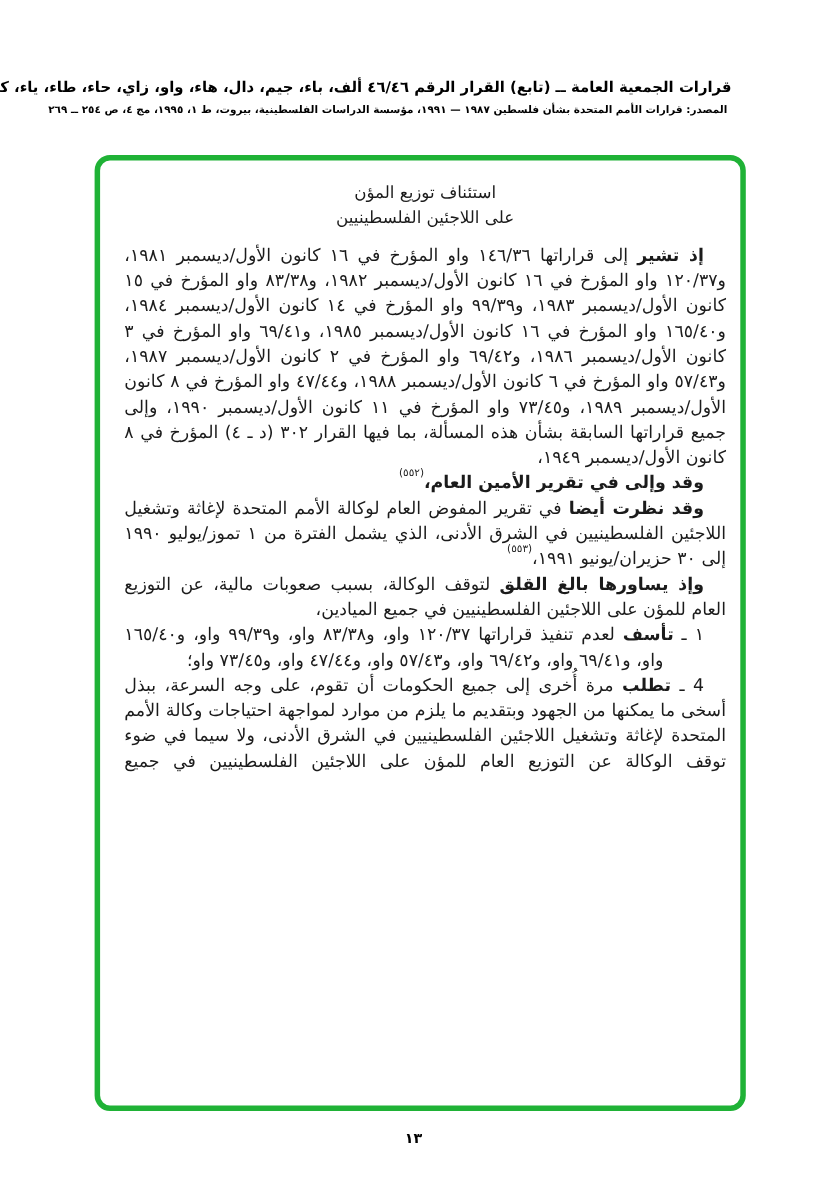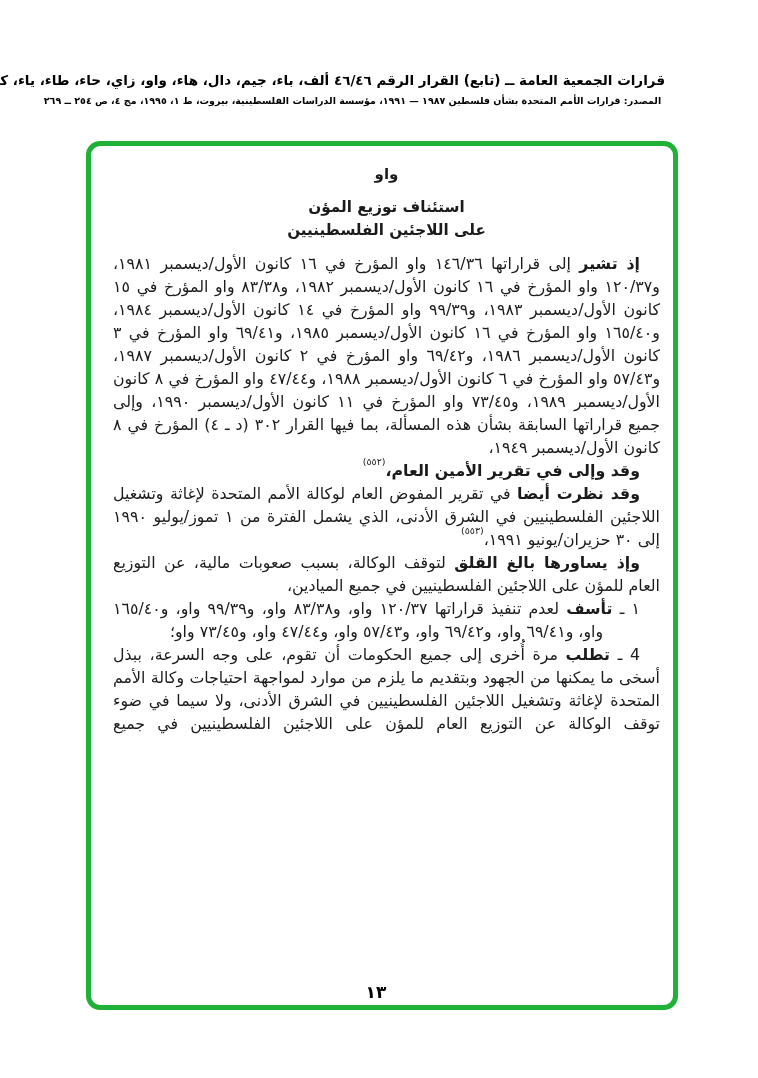--- a/index.html
+++ b/index.html
@@ -26,21 +26,21 @@
   }
   .content{
     position:absolute;top:0;left:0;right:0;
     padding:18px 13px 0 22px;direction:rtl;
   }
   .sec{
     text-align:center;font-weight:bold;font-size:15px;line-height:20px;
     margin:0 0 12px 0;
   }
   .title{
-    text-align:center;font-weight:bold;font-size:15.2px;line-height:23px;
+    text-align:center;font-weight:normal;font-size:15.2px;line-height:23px;
     margin:0 0 10px 0;
   }
   .opening{
     font-weight:bold;font-size:15.8px;line-height:22px;margin:0 0 4px 0;
     text-indent:20px;
   }
   .para{
     font-size:15.8px;line-height:23px;margin:0;
     text-align:justify;text-indent:20px;
   }
@@ -59,38 +59,37 @@
     width:102px;height:0;border-top:2px solid #2a2a2a;
     margin:0 0 8px auto;
   }
   .fn-item{
     font-size:12px;line-height:19px;color:#111;
   }
   .fn-item.hang{
     padding-right:26px;text-indent:-26px;
   }
   .page-num{
-    position:absolute;top:982px;left:0;width:752px;text-align:center;
-    font-weight:bold;font-size:17px;color:#000;
+    position:absolute;top:1028px;left:0;width:752px;text-align:center;
+    font-weight:bold;font-size:13px;color:#000;
   }
 </style>
 </head>
 <body>
 
 <div>
 
   <div class="header">
     <div class="header-l1">قرارات الجمعية العامة ــ (تابع) القرار الرقم ٤٦/٤٦ ألف، باء، جيم، دال، هاء، واو، زاي، حاء، طاء، ياء، كاف</div>
     <div class="header-l2">المصدر: قرارات الأمم المتحدة بشأن فلسطين ١٩٨٧ — ١٩٩١، مؤسسة الدراسات الفلسطينية، بيروت، ط ١، ١٩٩٥، مج ٤، ص ٢٥٤ ــ ٢٦٩</div>
   </div>
 
   <div class="frame">
     <div class="content">
 
-      <div class="sec">واو</div>
 
       <div class="title">
         <div>استئناف توزيع المؤن</div>
         <div>على اللاجئين الفلسطينيين</div>
       </div>
 
 
       <p class="para"><b>إذ تشير</b><span> إلى قراراتها ١٤٦/٣٦ واو المؤرخ في ١٦ كانون الأول/ديسمبر ١٩٨١، و١٢٠/٣٧ واو المؤرخ في ١٦ كانون الأول/ديسمبر ١٩٨٢، و٨٣/٣٨ واو المؤرخ في ١٥ كانون الأول/ديسمبر ١٩٨٣، و٩٩/٣٩ واو المؤرخ في ١٤ كانون الأول/ديسمبر ١٩٨٤، و١٦٥/٤٠ واو المؤرخ في ١٦ كانون الأول/ديسمبر ١٩٨٥، و٦٩/٤١ واو المؤرخ في ٣ كانون الأول/ديسمبر ١٩٨٦، و٦٩/٤٢ واو المؤرخ في ٢ كانون الأول/ديسمبر ١٩٨٧، و٥٧/٤٣ واو المؤرخ في ٦ كانون الأول/ديسمبر ١٩٨٨، و٤٧/٤٤ واو المؤرخ في ٨ كانون الأول/ديسمبر ١٩٨٩، و٧٣/٤٥ واو المؤرخ في ١١ كانون الأول/ديسمبر ١٩٩٠، وإلى جميع قراراتها السابقة بشأن هذه المسألة، بما فيها القرار ٣٠٢ (د ـ ٤) المؤرخ في ٨ كانون الأول/ديسمبر ١٩٤٩،</span></p>
 
       <p class="para"><b>وقد وإلى في تقرير الأمين العام،</b><sup class="fn">(٥٥٢)</sup></p>

